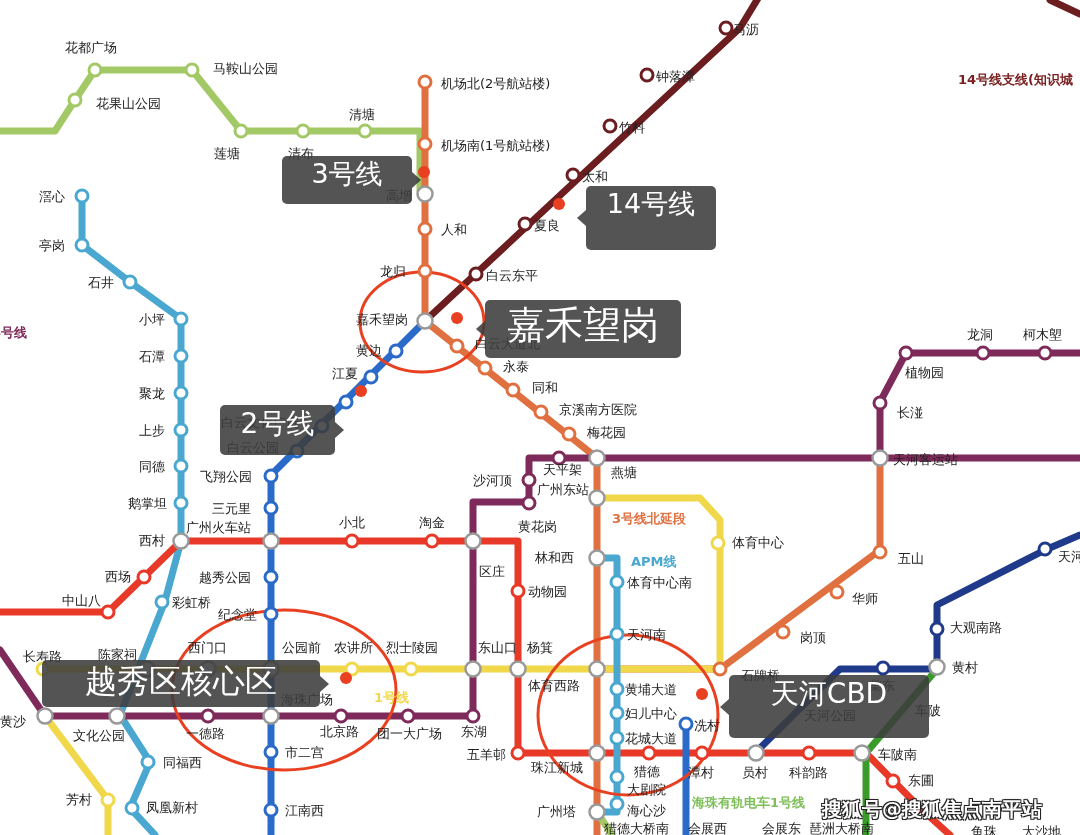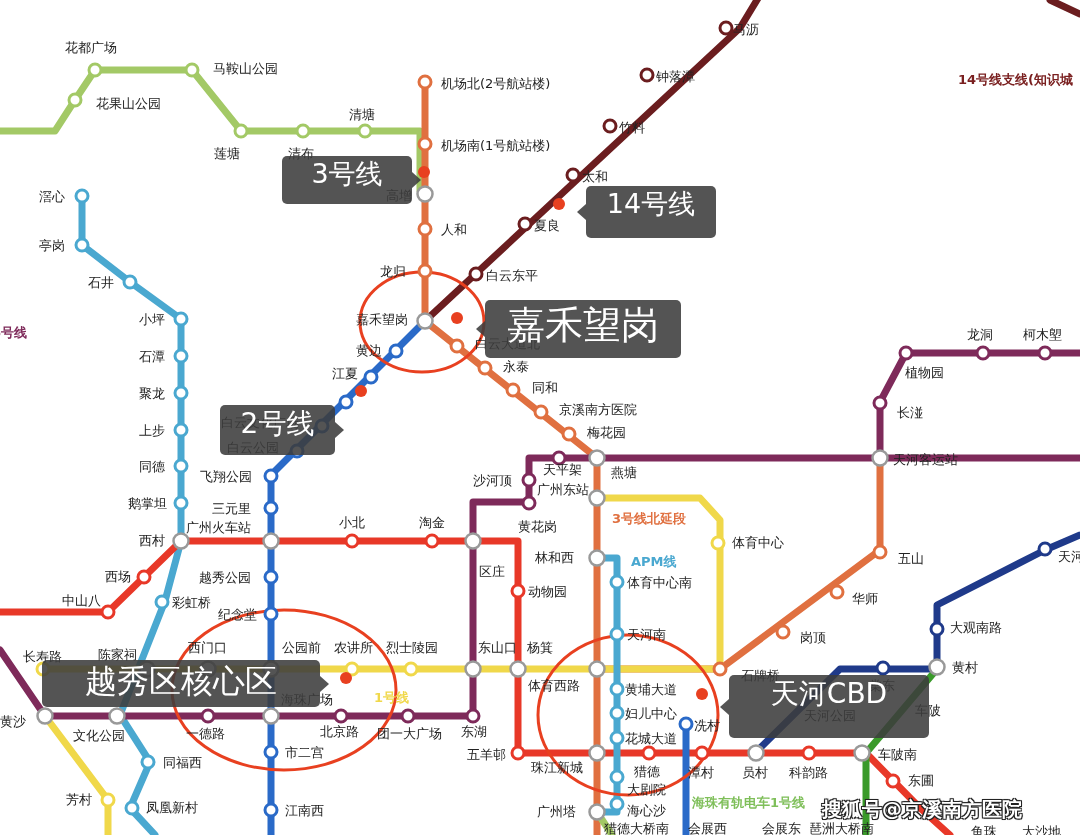--- a/index.html
+++ b/index.html
@@ -320,29 +320,29 @@
     <text class="line-label" x="612" y="523" fill="#e07040">3号线北延段</text>
     <text class="line-label" x="631" y="566" fill="#4aa8d0">APM线</text>
     <text class="line-label" x="374" y="702" fill="#f0d84a">1号线</text>
     <text class="line-label" x="692" y="807" fill="#7fbf5a">海珠有轨电车1号线</text>
   </g>
 </svg>
 
 <div class="callout arrow-right" style="left:282px; top:156px; width:130px; height:48px; font-size:27px;">
   <span>3号线</span>
 </div>
-<div class="callout arrow-left" style="left:586px; top:186px; width:130px; height:52px; font-size:27px;">
+<div class="callout arrow-left" style="left:586px; top:186px; width:130px; height:64px; font-size:27px;">
   <span>14号线</span>
 </div>
 <div class="callout arrow-left" style="left:485px; top:300px; width:196px; height:58px; font-size:38px;">
   <span>嘉禾望岗</span>
 </div>
 <div class="callout arrow-right" style="left:220px; top:373px; width:115px; height:50px; font-size:28px;margin-top:32px;">
   <span>2号线</span>
 </div>
 <div class="callout arrow-right" style="left:42px; top:660px; width:278px; height:47px; font-size:32px;">
   <span>越秀区核心区</span>
 </div>
 <div class="callout arrow-left" style="left:729px; top:675px; width:200px; height:63px; font-size:28px;">
   <span>天河CBD</span>
 </div>
 
-<div class="watermark">搜狐号@京溪南方医院</div>
+<div class="watermark">搜狐号@搜狐焦点南平站</div>
 
 </body></html>

